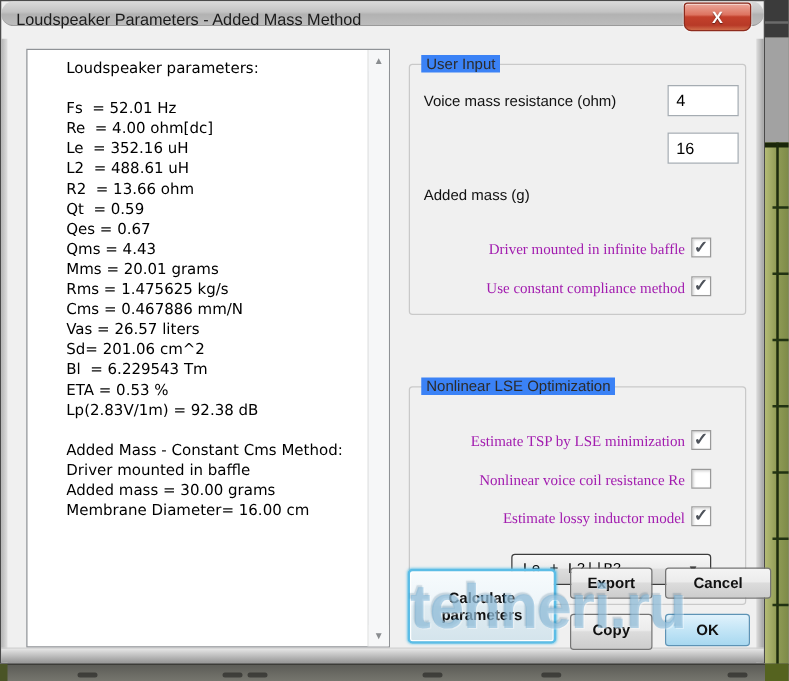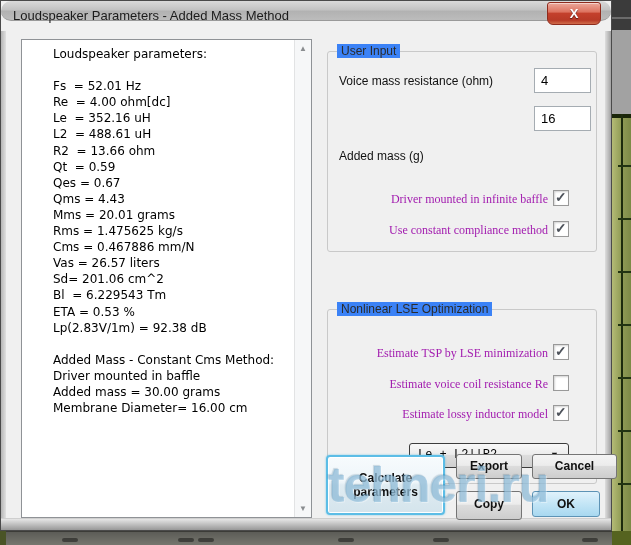--- a/index.html
+++ b/index.html
@@ -197,21 +197,21 @@
     </div>
 
     <div class="groupbox gb-lse">
       <span class="gb-legend">Nonlinear LSE Optimization</span>
 
       <span class="cb-label" style="top:36px">Estimate TSP by LSE minimization</span>
       <div class="cb checked" style="top:34px">
         <span class="cb-glyph">✓</span>
       </div>
 
-      <span class="cb-label" style="top:67px">Estimate voice coil resistance Re</span>
+      <span class="cb-label" style="top:67px">Nonlinear voice coil resistance Re</span>
       <div class="cb" style="top:65px">
         
       </div>
 
       <span class="cb-label" style="top:97px">Estimate lossy inductor model</span>
       <div class="cb checked" style="top:95px">
         <span class="cb-glyph">✓</span>
       </div>
 
       <div class="combo">

